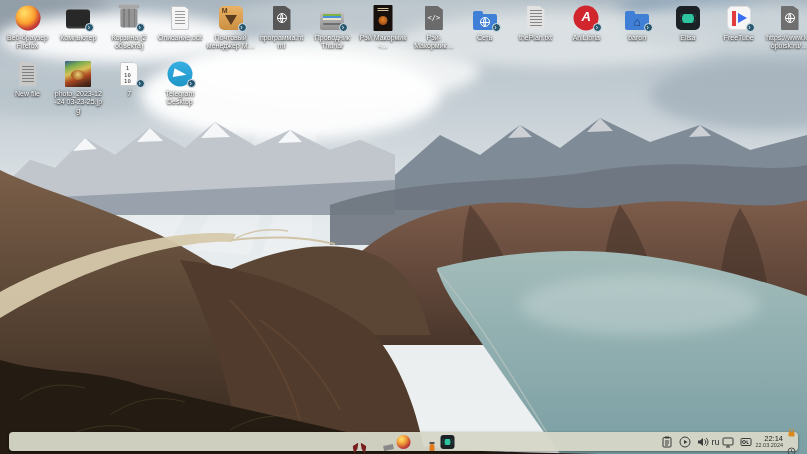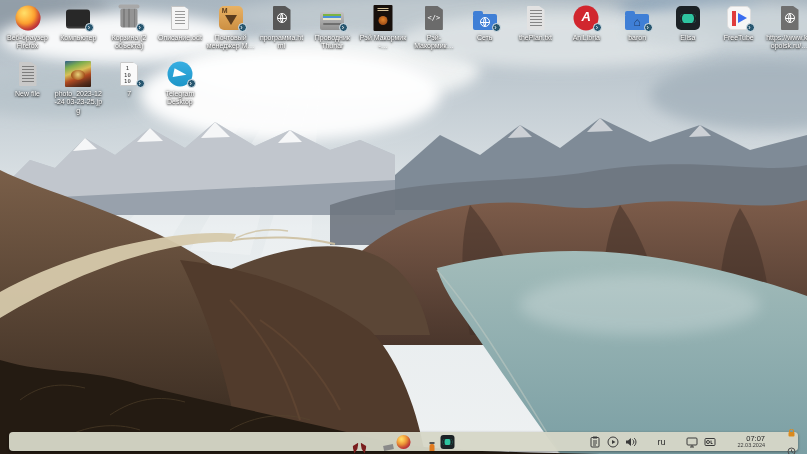--- a/index.html
+++ b/index.html
@@ -100,21 +100,21 @@
        background:linear-gradient(160deg,#2e5e8a 0%,#7fae4e 22%,#d8c057 42%,#b04a22 62%,#5c2e1c 82%,#2e1a10 100%);}
   .gphoto::after{content:"";position:absolute;left:6px;top:9px;width:14px;height:10px;border-radius:50%;
        background:radial-gradient(circle at 50% 45%,#e8d27a,#a85a20 70%,#6e3212);}
 
   
   .taskbar{position:absolute;left:9px;right:9px;bottom:3px;height:19px;border-radius:4px;
        background:rgba(213,214,199,.96);box-shadow:0 1px 3px rgba(0,0,0,.4);display:flex;align-items:center;}
   .tb-apps{position:absolute;left:50%;top:0;bottom:0;transform:translateX(-50%);
        display:flex;align-items:center;gap:7px;}
   .tb-app{position:relative;width:15px;height:15px;display:flex;align-items:center;justify-content:center;}
-  .tb-right{position:absolute;right:2px;top:0;bottom:0;display:flex;align-items:center;gap:19px;}
+  .tb-right{position:absolute;right:2px;top:0;bottom:0;display:flex;align-items:center;gap:1px;}
   .tray-ic{width:13px;height:13px;display:flex;align-items:center;justify-content:center;}
   .kb{font-size:9px;color:#2e2e2e;padding:0 1px;}
   .tb-clock{display:flex;flex-direction:column;align-items:flex-end;justify-content:center;line-height:1;margin-left:2px;}
   .tb-time{font-size:7.5px;color:#1e1e1e;}
   .tb-date{font-size:5.5px;color:#3a3a3a;margin-top:1px;}
   .tb-edge{display:flex;flex-direction:column;align-items:center;justify-content:center;gap:1px;margin-left:2px;width:10px;}
 
   .twings{position:relative;width:15px;height:13px;}
   .twings::before,.twings::after{content:"";position:absolute;top:1px;width:6px;height:11px;background:#7a1d1d;}
   .twings::before{left:1px;clip-path:polygon(0 0,100% 35%,70% 100%,20% 60%);}
@@ -420,21 +420,21 @@
           </span>
           <span class="tray-ic">
             <svg width="12" height="12" viewBox="0 0 12 12">
               <rect x="1" y="2.5" width="10" height="7" rx="1" fill="none" stroke="#3a3a3a"></rect>
               <circle cx="4" cy="6" r="1.5" fill="none" stroke="#3a3a3a"></circle>
               <path d="M7 4.5v3h1.5" stroke="#3a3a3a" fill="none"></path>
             </svg>
           </span>
         </span>
       <span class="tb-clock">
-        <span class="tb-time">07:07</span>
+        <span class="tb-time">22:14</span>
         <span class="tb-date">22.03.2024</span>
       </span>
       <span class="tb-edge" id="tb-edge">
           <span><svg width="9" height="8" viewBox="0 0 9 8">
               <path d="M2.5 3V2a2 2 0 0 1 4 0v1" fill="none" stroke="#d98a1e"></path>
               <rect x="1.5" y="3" width="6" height="4.5" rx="1" fill="#d98a1e"></rect>
             </svg></span>
           <span><svg width="9" height="9" viewBox="0 0 9 9">
               <circle cx="4.5" cy="4.5" r="3.5" fill="none" stroke="#4a4a4a"></circle>
               <path d="M4.5 2.5v2l1.5 1" stroke="#4a4a4a" fill="none"></path>

